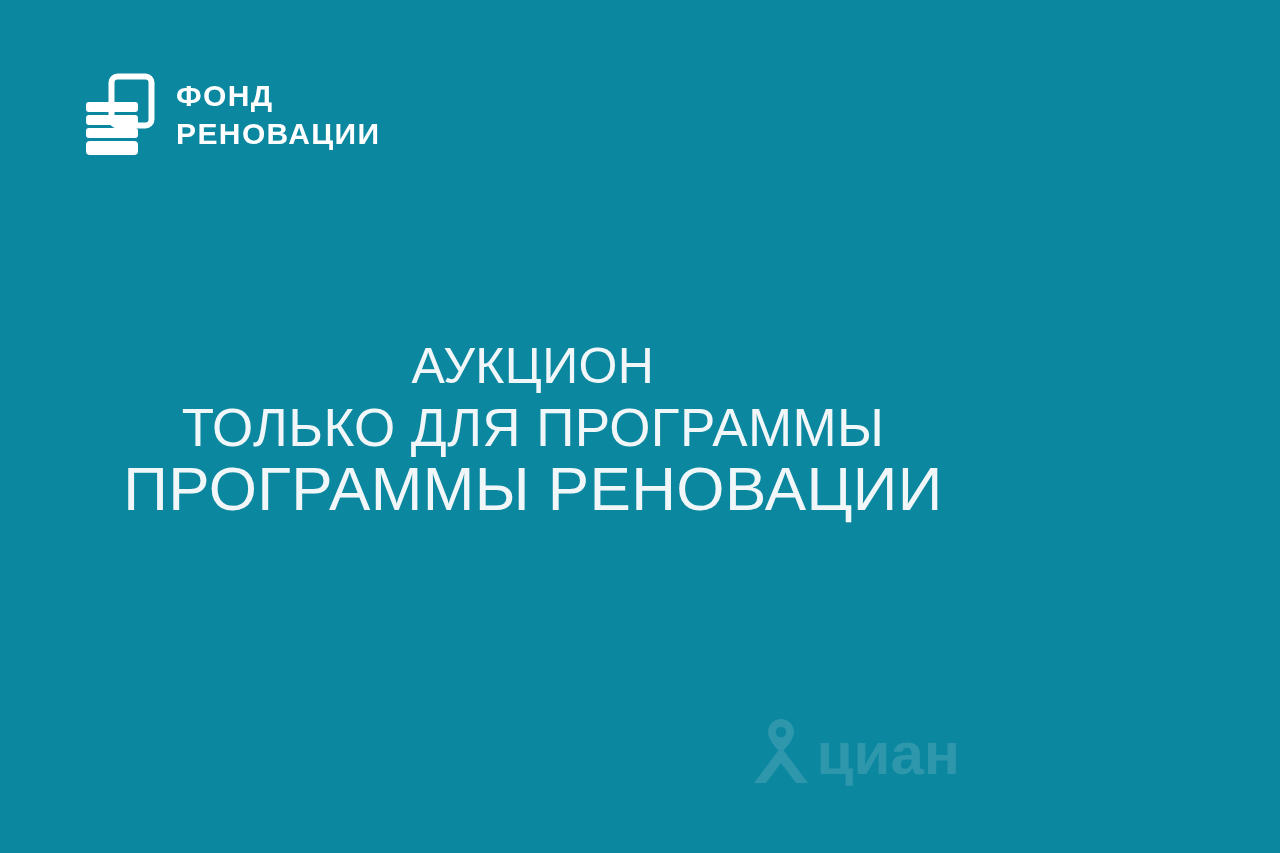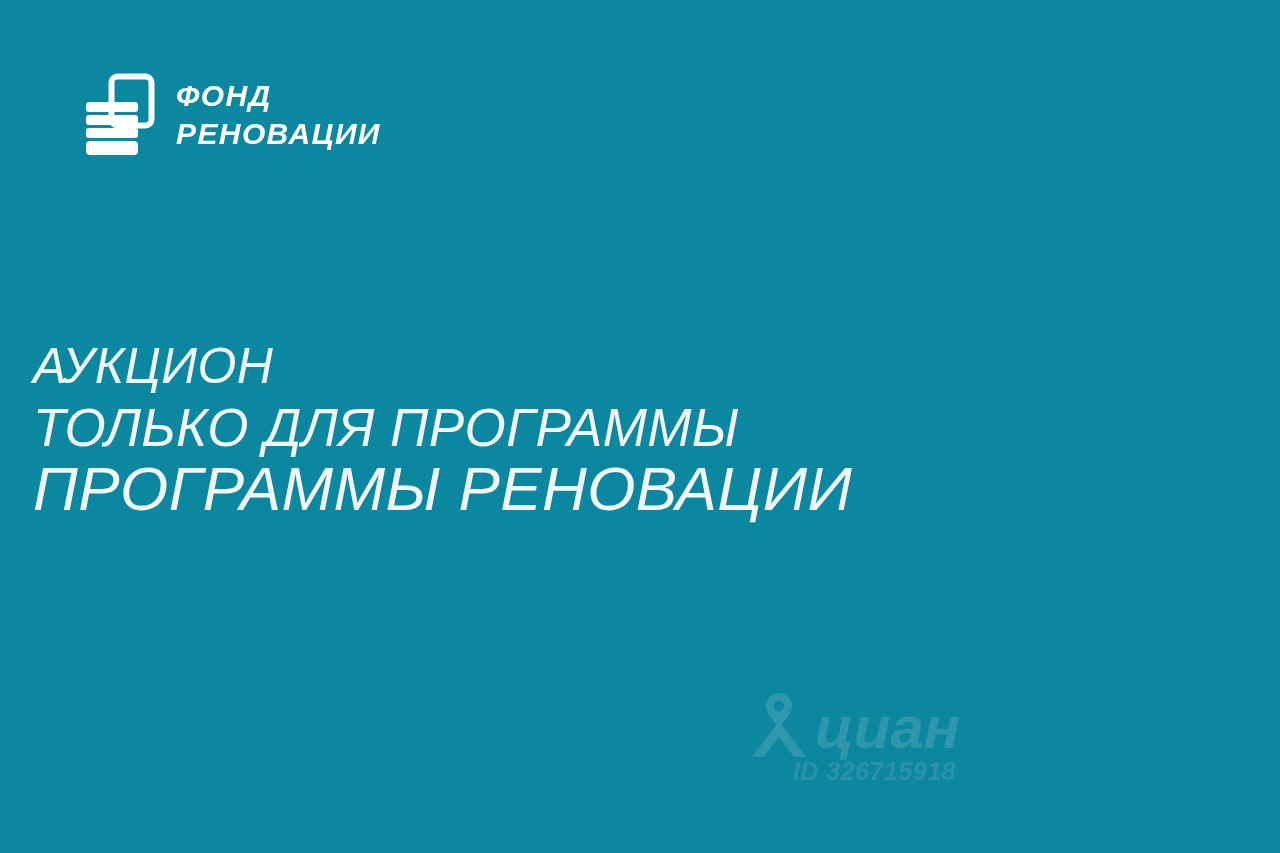--- a/index.html
+++ b/index.html
@@ -15,21 +15,20 @@
     font-family: "Liberation Sans", "DejaVu Sans", sans-serif;
     background: #0c87a0;
   }
 
   .banner {
     position: relative;
     width: 1066px;
     height: 853px;
     background: #0c87a0;
     overflow: hidden;
-    font-style: italic;
   }
 
   
   .brand {
     position: absolute;
     left: 82px;
     top: 72px;
     display: flex;
     flex-direction: row;
     align-items: center;
@@ -64,21 +63,21 @@
     letter-spacing: 1.4px;
     white-space: nowrap;
   }
 
   
   .headline {
     position: absolute;
     left: 0;
     right: 0;
     top: 336px;
-    text-align: left;
+    text-align: center;
     padding: 0 33px;
   }
 
   .headline-line {
     display: block;
     color: #f1f7f8;
     font-weight: normal;
     font-size: 52px;
     line-height: 61px;
     letter-spacing: 0.4px;
@@ -183,16 +182,15 @@
           <path d="M30 2c-7.2 0-13 5.8-13 13 0 9.1 13 21 13 21s13-11.9 13-21c0-7.2-5.8-13-13-13z" fill="#2e97ac"></path>
           <circle cx="30" cy="15" r="5.2" fill="#0c87a0"></circle>
 
           <path d="M30 30 L57 66 L45 66 L30 46 L15 66 L3 66 Z" fill="#2e97ac"></path>
         </svg>
       </div>
 
       <span class="watermark-word">циан</span>
     </div>
 
-    <span class="watermark-id">ID 326715918</span>
   </div>
 
 </div>
 
 </body></html>

